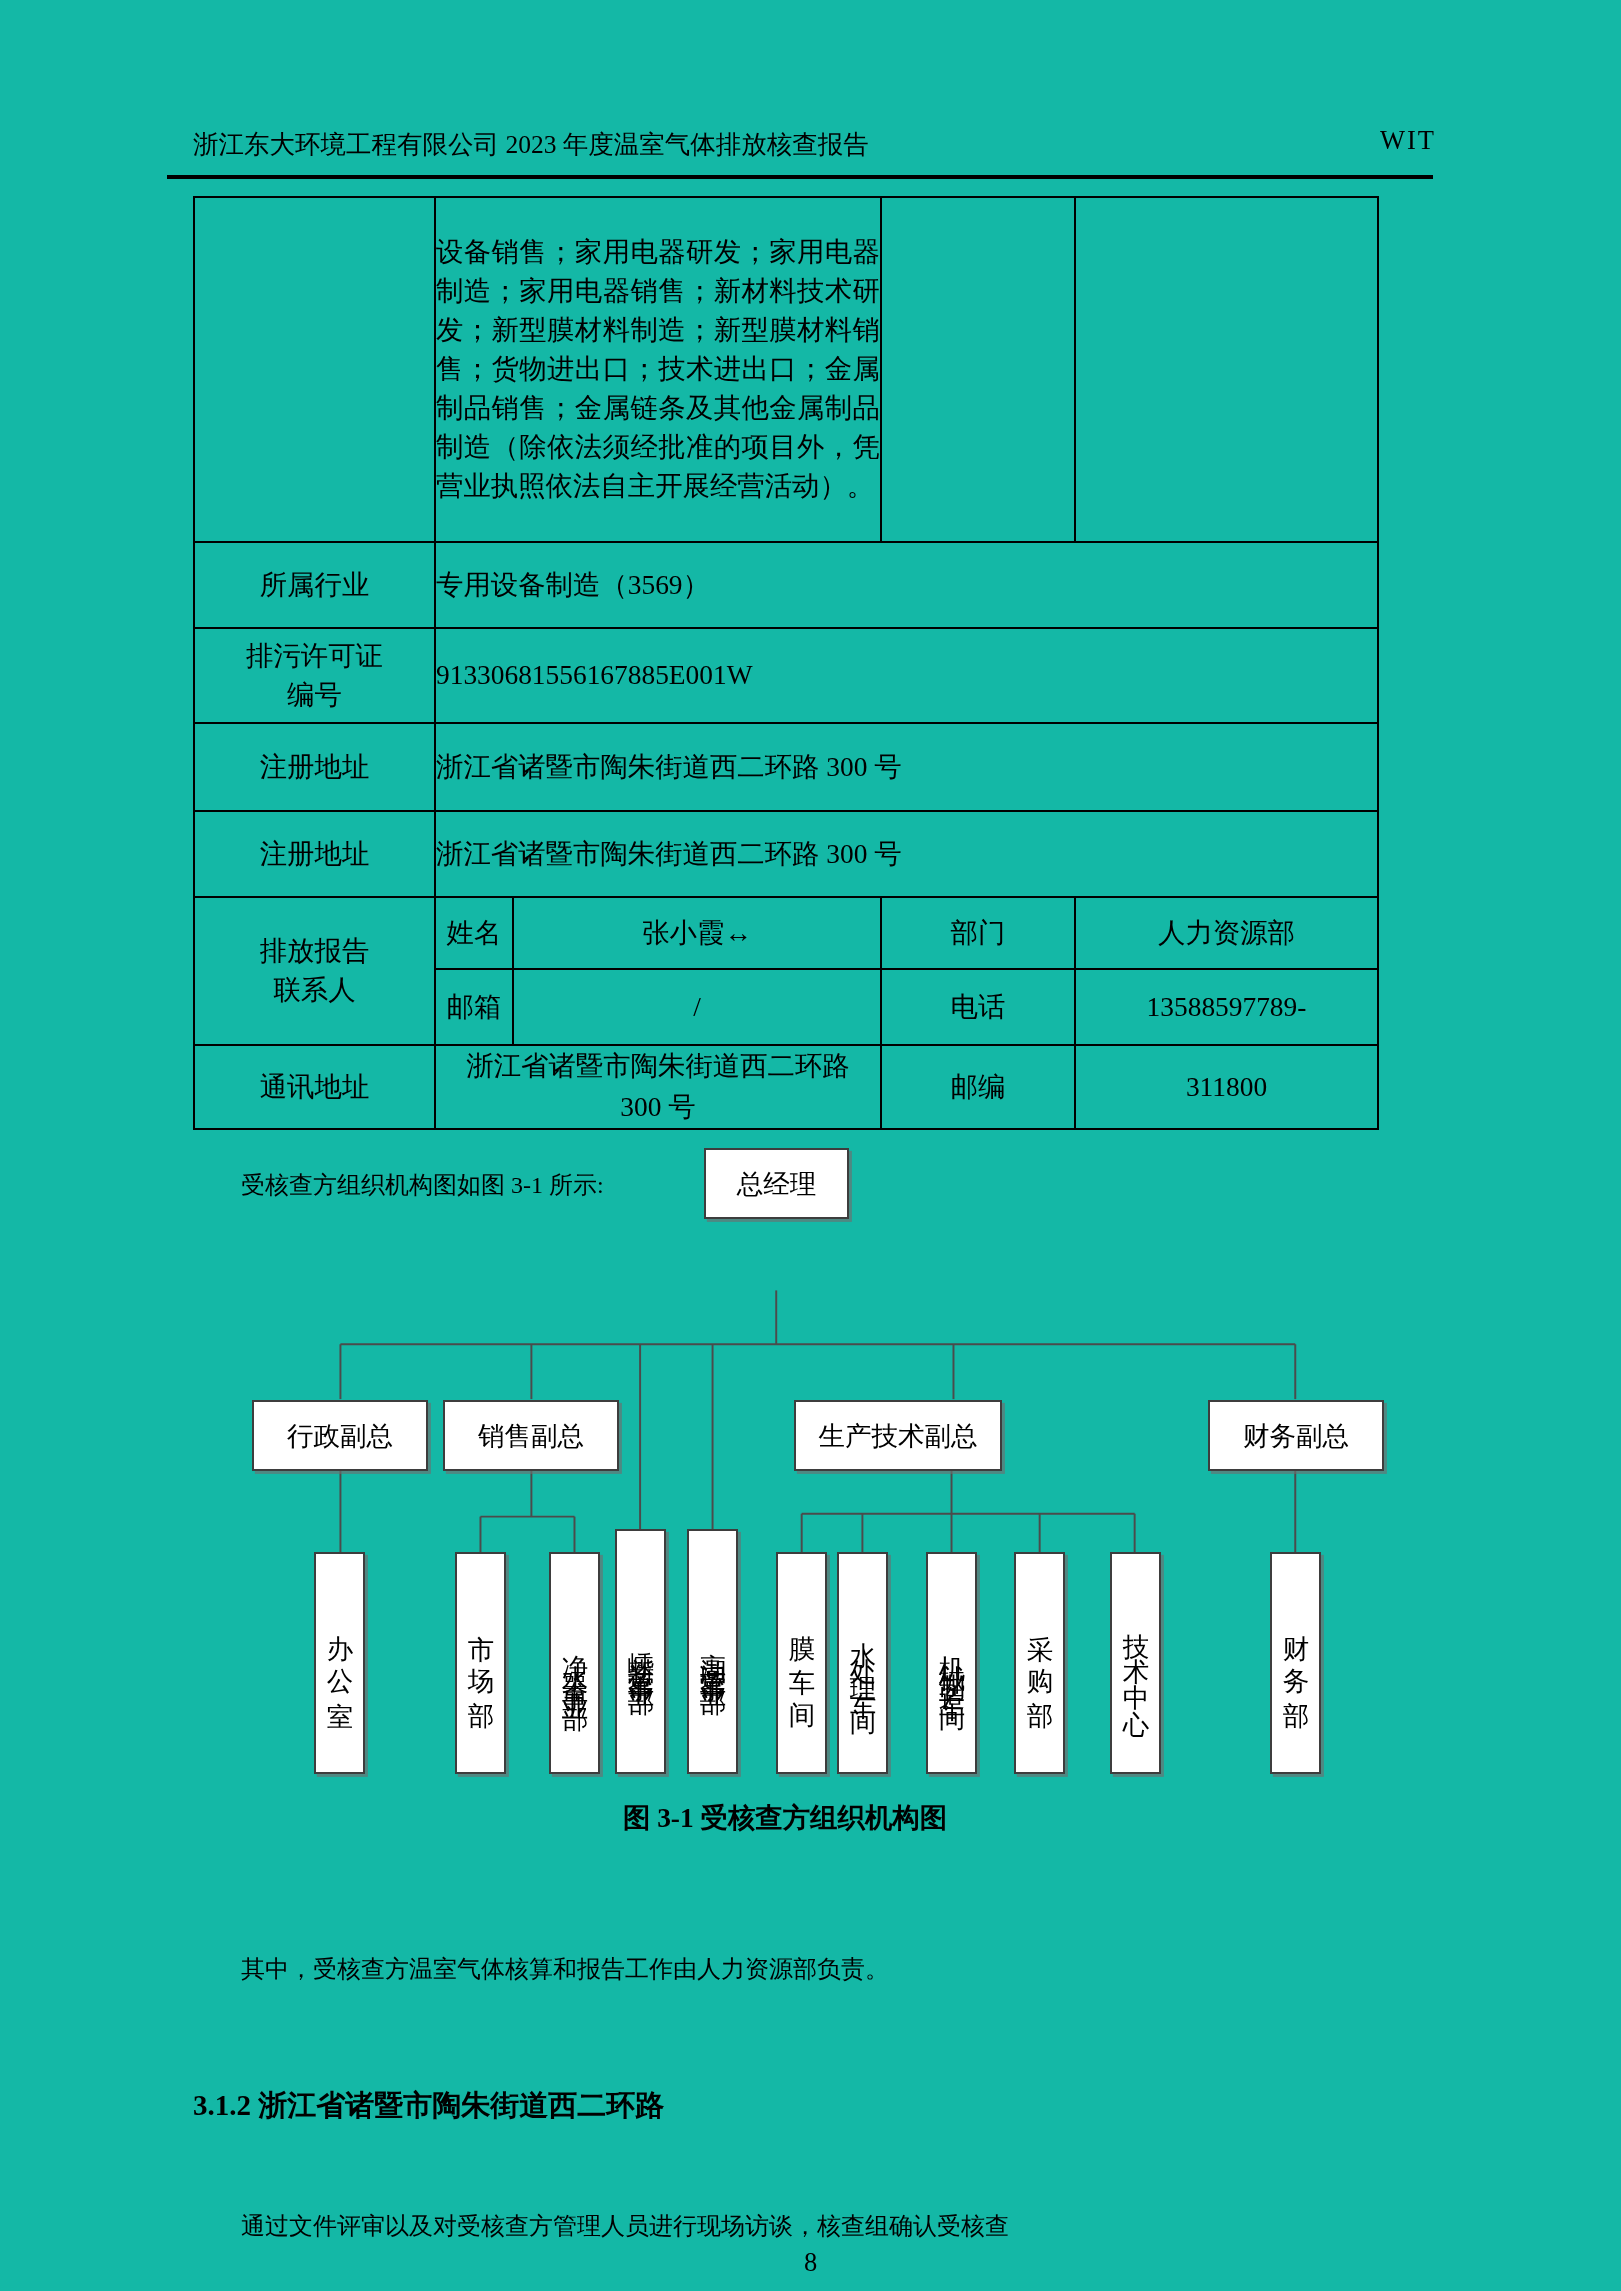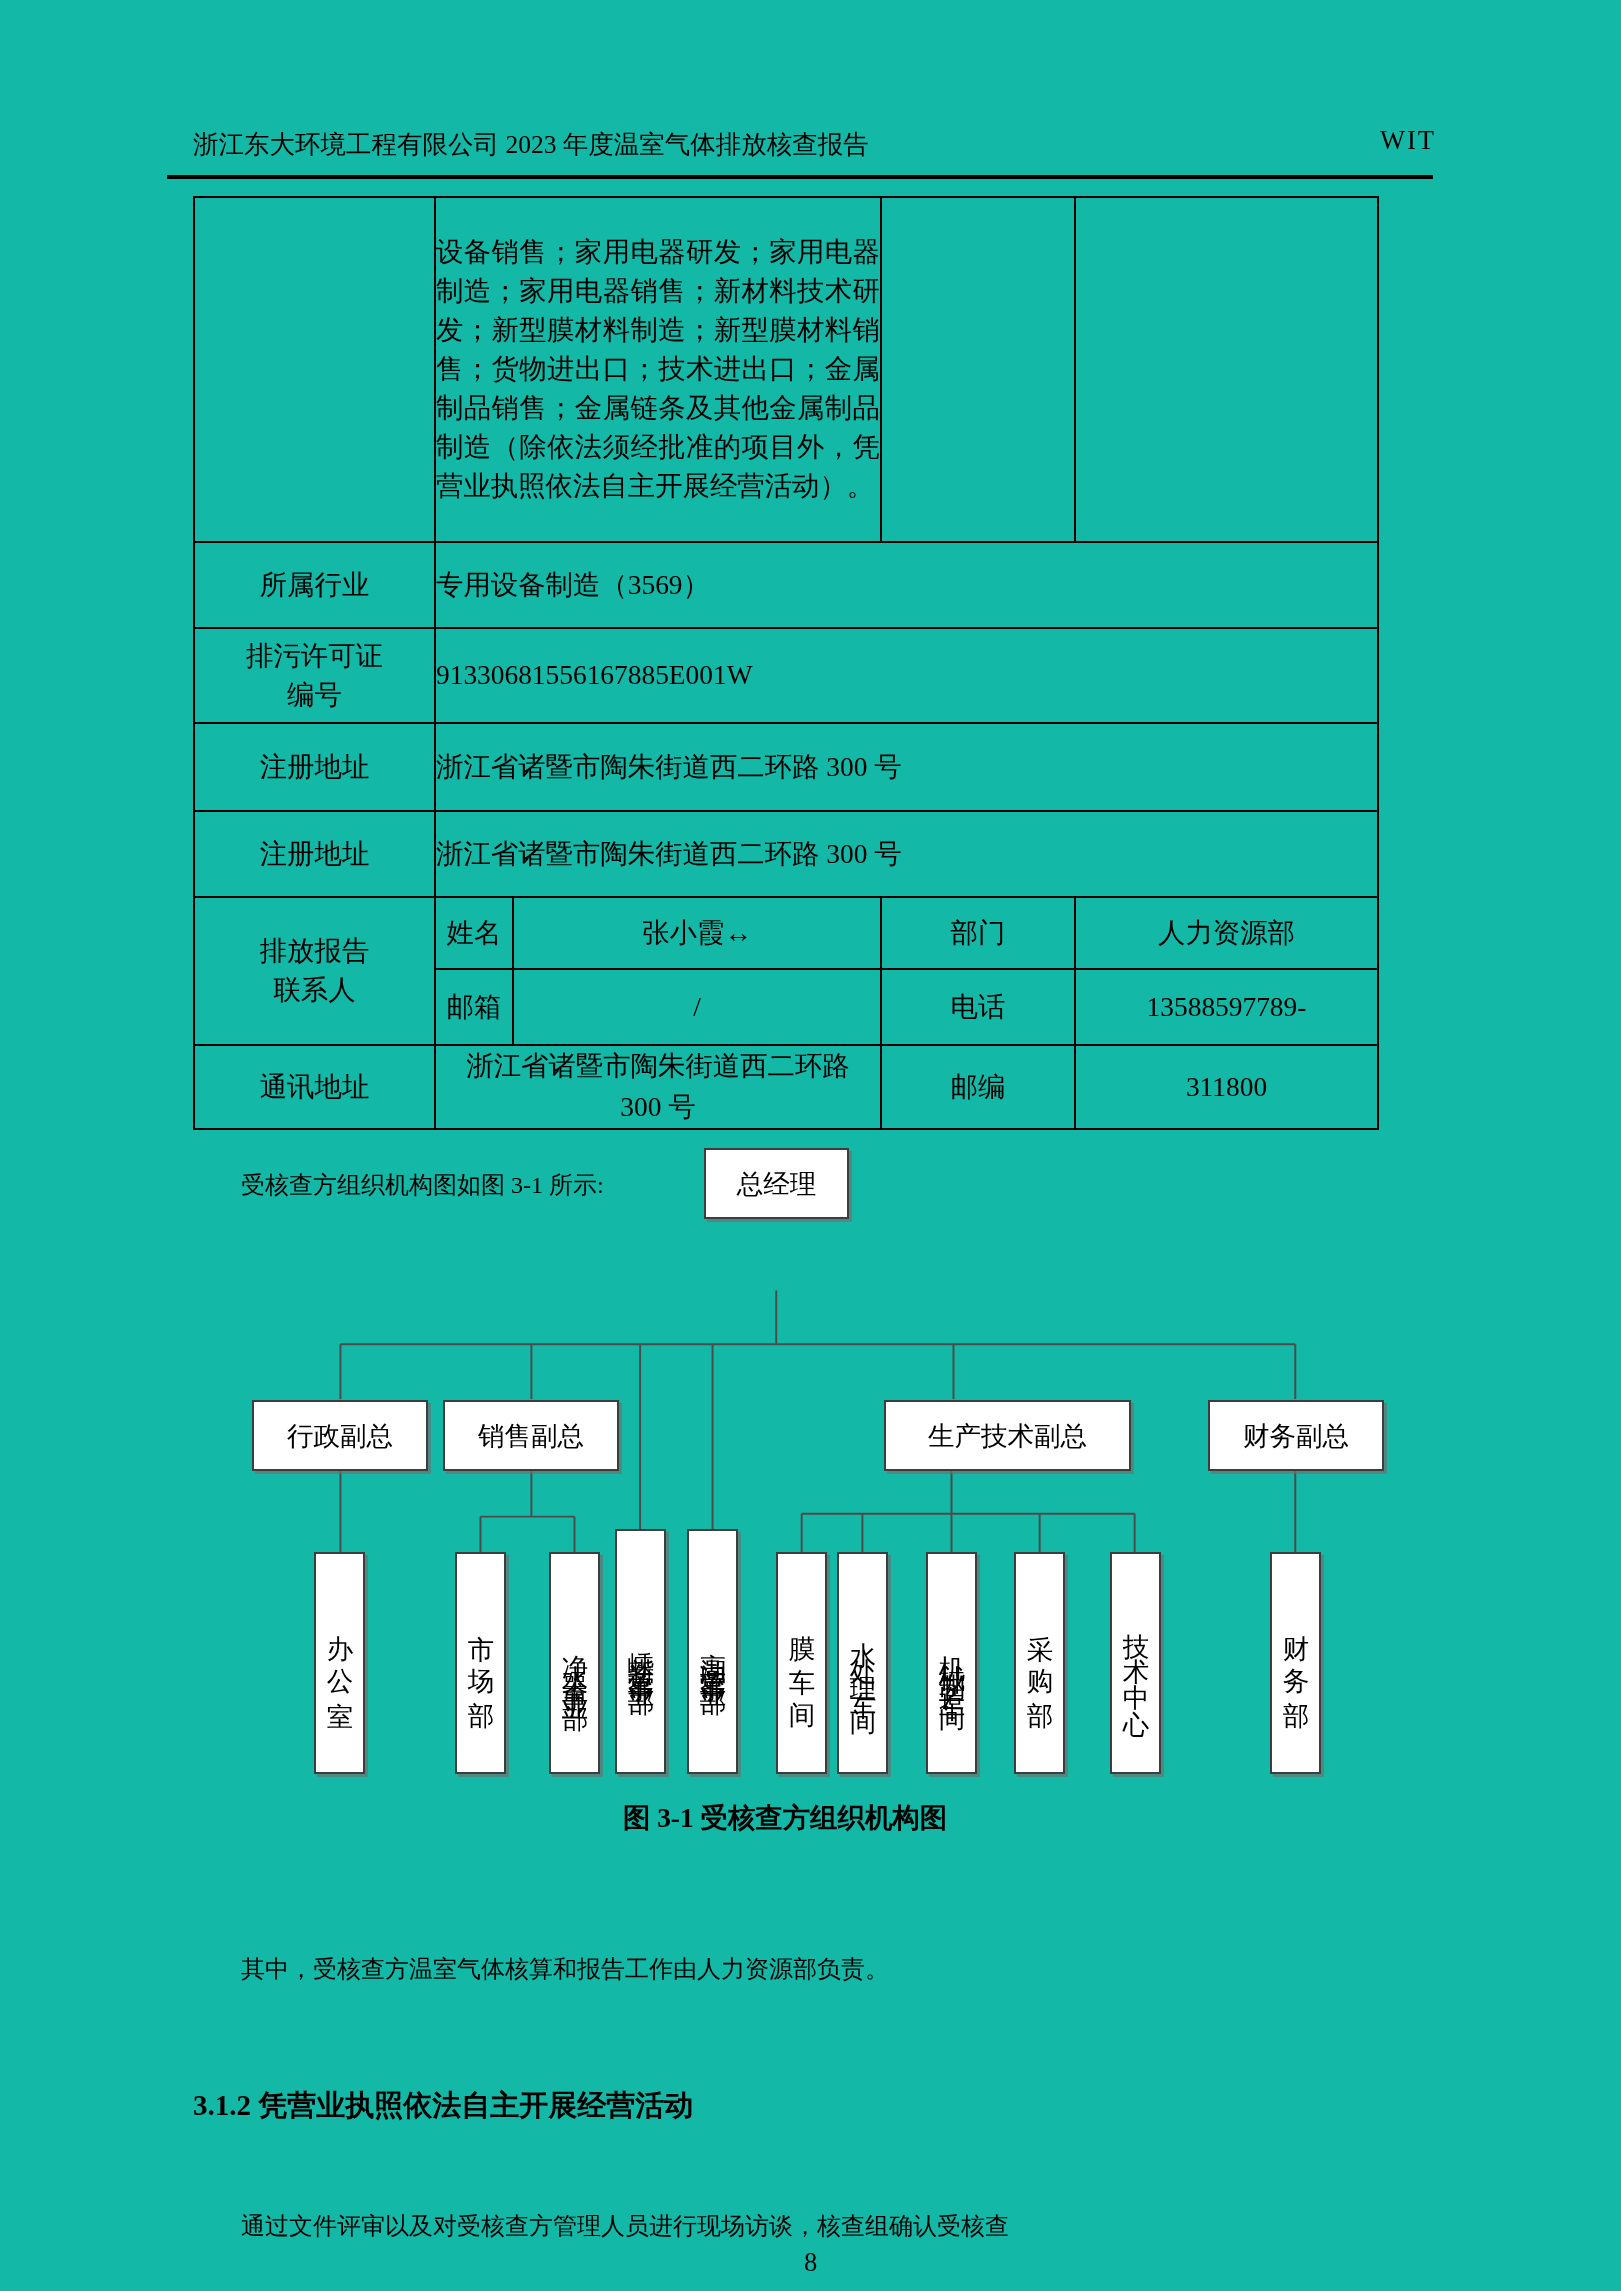--- a/index.html
+++ b/index.html
@@ -132,37 +132,37 @@
     <line x1="818" y1="1545" x2="818" y2="1585"></line>
     <line x1="880" y1="1545" x2="880" y2="1585"></line>
     <line x1="1061" y1="1545" x2="1061" y2="1585"></line>
     <line x1="1158" y1="1545" x2="1158" y2="1585"></line>
   </svg>
 
   <div class="obox" style="left:704px;top:1148px;width:145px;height:71px">总经理</div>
 
   <div class="obox" style="left:252px;top:1400px;width:176px;height:71px">行政副总</div>
   <div class="obox" style="left:443px;top:1400px;width:176px;height:71px">销售副总</div>
-  <div class="obox" style="left:884px;top:1400px;width:247px;height:71px">生产技术副总</div>
+  <div class="obox" style="left:794px;top:1400px;width:208px;height:71px">生产技术副总</div>
   <div class="obox" style="left:1208px;top:1400px;width:176px;height:71px">财务副总</div>
 
   <div class="vbox v3" style="left:314px;top:1552px;width:51px;height:222px">办公室</div>
   <div class="vbox v3" style="left:455px;top:1552px;width:51px;height:222px">市场部</div>
   <div class="vbox v6" style="left:549px;top:1552px;width:51px;height:222px">净水器事业部</div>
   <div class="vbox v7" style="left:615px;top:1529px;width:51px;height:245px">嵊新运营事业部</div>
   <div class="vbox v7" style="left:687px;top:1529px;width:51px;height:245px">高湖运营事业部</div>
   <div class="vbox v3" style="left:776px;top:1552px;width:51px;height:222px">膜车间</div>
   <div class="vbox v5" style="left:837px;top:1552px;width:51px;height:222px">水处理车间</div>
   <div class="vbox v6" style="left:926px;top:1552px;width:51px;height:222px">机械制造车间</div>
   <div class="vbox v3" style="left:1014px;top:1552px;width:51px;height:222px">采购部</div>
   <div class="vbox v4" style="left:1110px;top:1552px;width:51px;height:222px">技术中心</div>
   <div class="vbox v3" style="left:1270px;top:1552px;width:51px;height:222px">财务部</div>
 
   <div class="caption" style="top:1800px">图 3-1 受核查方组织机构图</div>
 
   <div class="para indent" style="top:1950px">其中，受核查方温室气体核算和报告工作由人力资源部负责。</div>
-  <div class="h312" style="top:2086px">3.1.2 凭营业执照依法自主开展经营活动</div>
+  <div class="h312" style="top:2086px">3.1.2 浙江省诸暨市陶朱街道西二环路</div>
   <div class="para indent" style="top:2207px">通过文件评审以及对受核查方管理人员进行现场访谈，核查组确认受核查</div>
 
   <div class="pageno" style="top:2247px">8</div>
 
 </div>
 
 
 </body></html>

